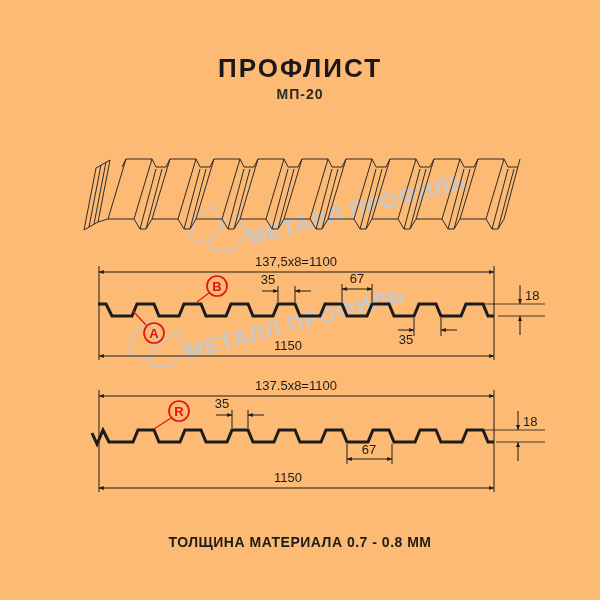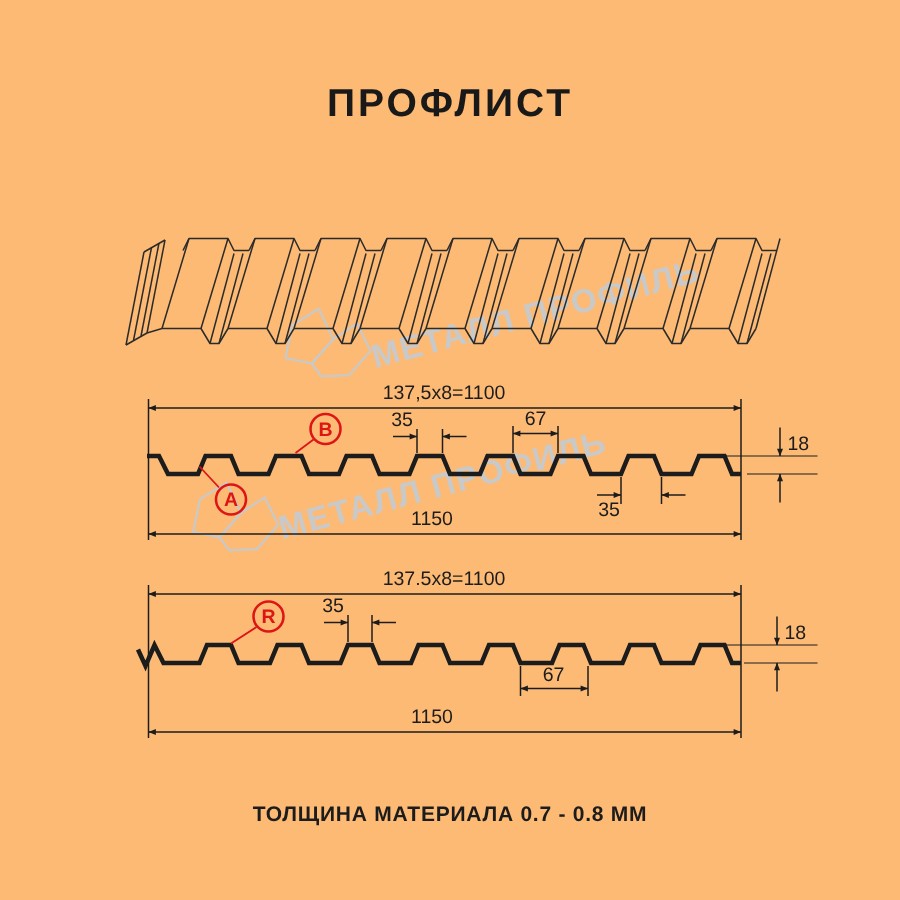--- a/index.html
+++ b/index.html
@@ -26,20 +26,21 @@
   .wm{fill:none;stroke:#c9c9c9;stroke-width:1.5;stroke-linejoin:round;}
   .wmtext{font-family:"Liberation Sans",sans-serif;font-size:22px;font-weight:bold;
       fill:#c9c9c9;letter-spacing:1px;}
 </style>
 </head>
 <body>
 
 <div class="canvas">
 
   <div class="page-title">ПРОФЛИСТ</div>
+  <div class="page-subtitle">МП-20</div>
 
   <svg width="600" height="600" viewBox="0 0 600 600">
     <defs>
       <marker id="arw" viewBox="0 0 10 10" refX="9.8" refY="5" markerWidth="12" markerHeight="5" orient="auto-start-reverse">
         <path d="M0,1 L10,5 L0,9 Z" fill="#1c1c1c"></path>
       </marker>
       <g id="ribu">
         <path d="M0,219 L26,219 L32,229 L38,229 L44,219"></path>
         <path d="M14,167 L18,159 L44,159 L48,167 L58,167"></path>
         <path d="M0,219 L18,159"></path>

